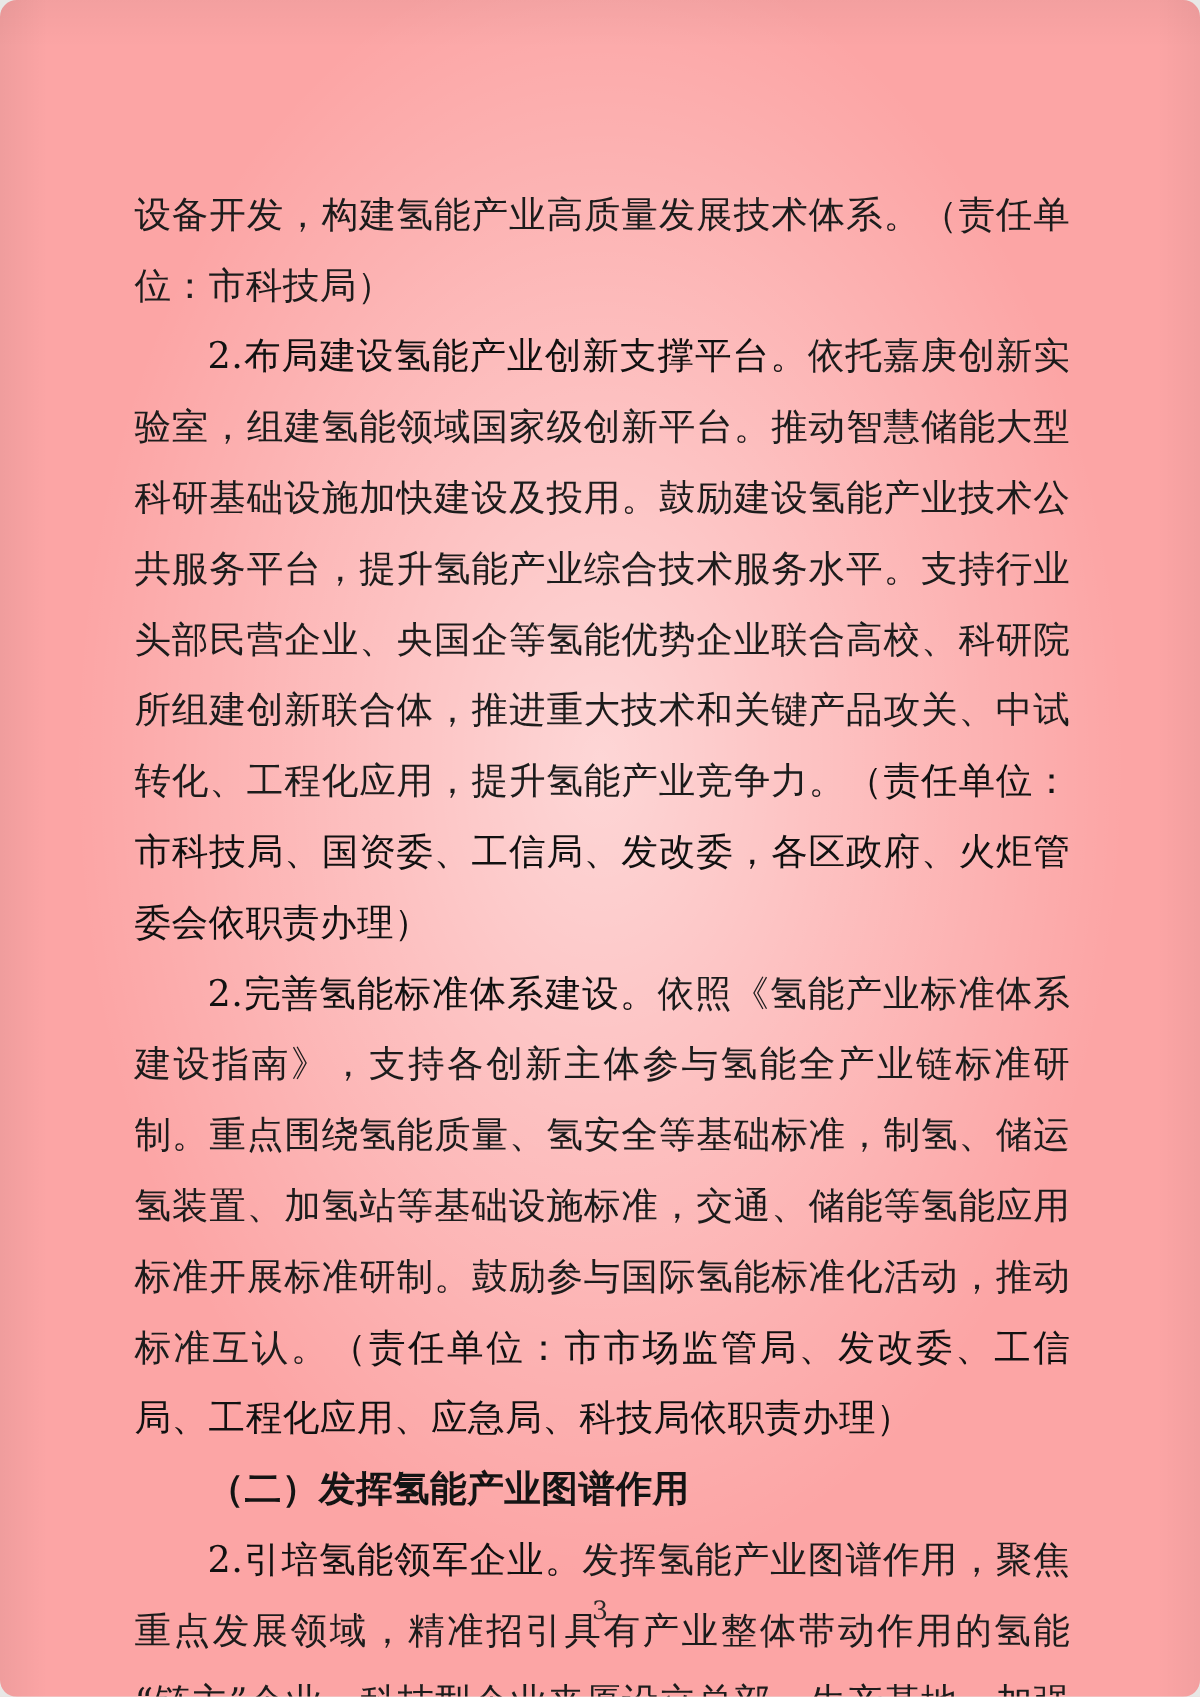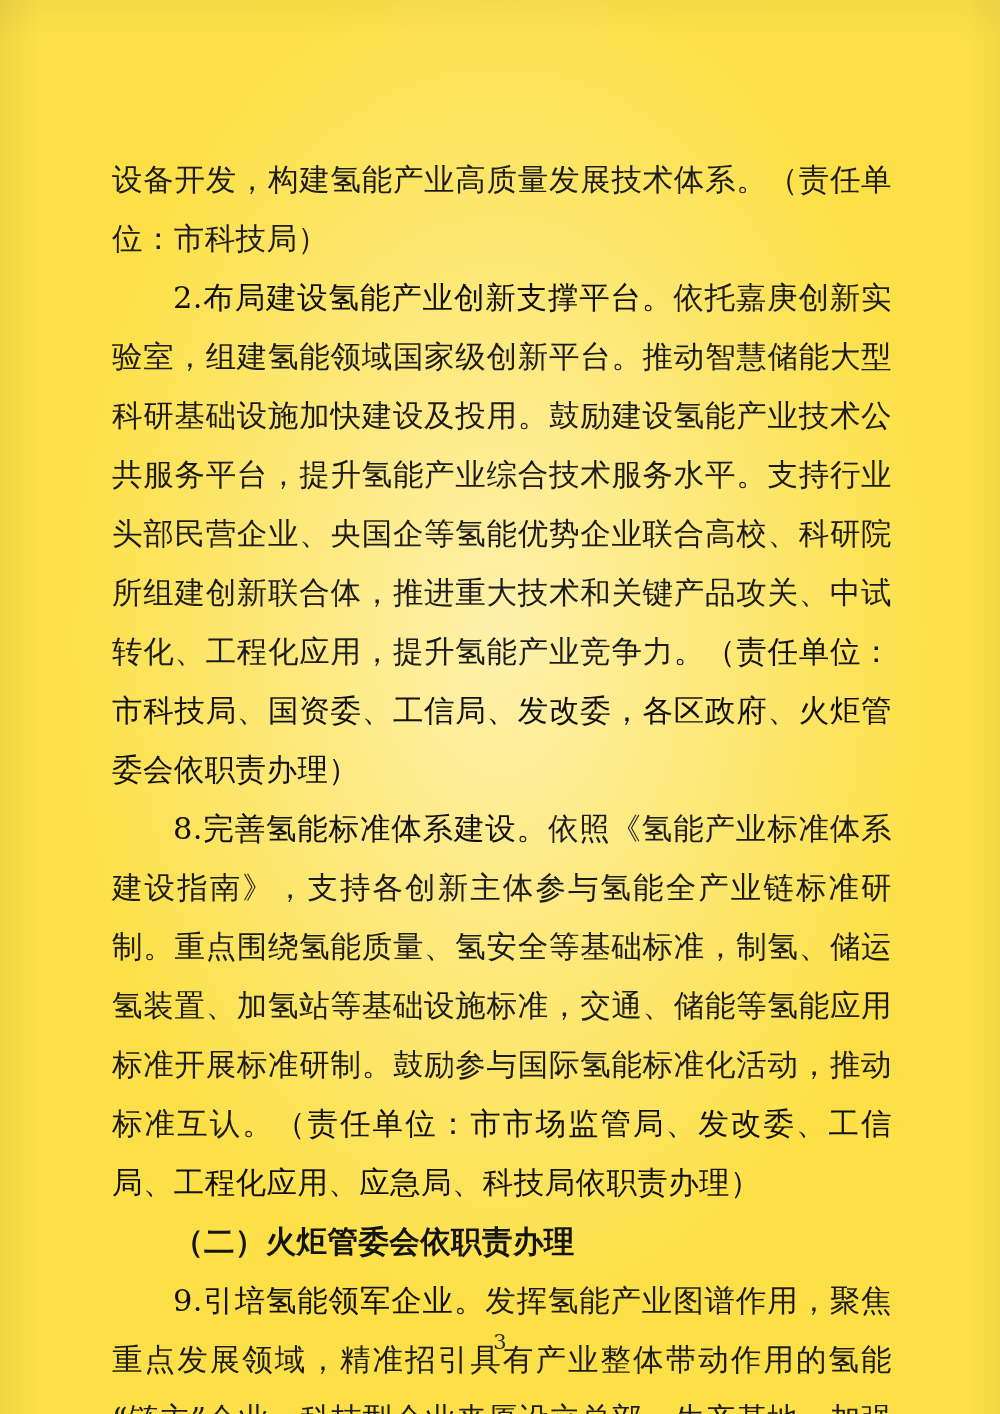--- a/index.html
+++ b/index.html
@@ -8,23 +8,24 @@
     background: #e8e8e6;
   }
   body {
     font-family: "DejaVu Serif", "Liberation Serif", serif;
   }
   .page {
     position: relative;
     width: 1000px;
     height: 1414px;
     margin: 0 auto;
-    background: #fde047;
+    background: #fca5a5;
     box-sizing: border-box;
     overflow: hidden;
+    border-radius: 14px;
   }
   
   .page::before {
     content: "";
     position: absolute;
     inset: 0;
     background:
       radial-gradient(ellipse at 50% 45%, rgba(255,255,255,0.55) 0%, rgba(243,242,238,0.0) 62%),
       linear-gradient(to right, rgba(0,0,0,0.05) 0px, rgba(0,0,0,0.0) 40px),
       linear-gradient(to left, rgba(0,0,0,0.04) 0px, rgba(0,0,0,0.0) 36px),
@@ -78,23 +79,23 @@
 <body>
 
 <div class="page">
 
   <div class="body-area">
 
     <p class="para">设备开发，构建氢能产业高质量发展技术体系。（责任单位：市科技局）</p>
 
     <p class="para indent"><span class="b">2.布局建设氢能产业创新支撑平台。</span><span>依托嘉庚创新实验室，组建氢能领域国家级创新平台。推动智慧储能大型科研基础设施加快建设及投用。鼓励建设氢能产业技术公共服务平台，提升氢能产业综合技术服务水平。支持行业头部民营企业、央国企等氢能优势企业联合高校、科研院所组建创新联合体，推进重大技术和关键产品攻关、中试转化、工程化应用，提升氢能产业竞争力。</span><span class="b">（责任单位：市科技局、国资委、工信局、发改委，各区政府、火炬管委会依职责办理）</span></p>
 
-    <p class="para indent"><span class="b">8.完善氢能标准体系建设。</span><span>依照《氢能产业标准体系建设指南》，支持各创新主体参与氢能全产业链标准研制。重点围绕氢能质量、氢安全等基础标准，制氢、储运氢装置、加氢站等基础设施标准，交通、储能等氢能应用标准开展标准研制。鼓励参与国际氢能标准化活动，推动标准互认。</span><span class="b">（责任单位：市市场监管局、发改委、工信局、工程化应用、应急局、科技局依职责办理）</span></p>
+    <p class="para indent"><span class="b">2.完善氢能标准体系建设。</span><span>依照《氢能产业标准体系建设指南》，支持各创新主体参与氢能全产业链标准研制。重点围绕氢能质量、氢安全等基础标准，制氢、储运氢装置、加氢站等基础设施标准，交通、储能等氢能应用标准开展标准研制。鼓励参与国际氢能标准化活动，推动标准互认。</span><span class="b">（责任单位：市市场监管局、发改委、工信局、工程化应用、应急局、科技局依职责办理）</span></p>
 
-    <p class="heading">（二）火炬管委会依职责办理</p>
+    <p class="heading">（二）发挥氢能产业图谱作用</p>
 
-    <p class="para indent"><span class="b">9.引培氢能领军企业。</span><span>发挥氢能产业图谱作用，聚焦重点发展领域，精准招引具有产业整体带动作用的氢能“链主”企业、科技型企业来厦设立总部、生产基地。加强对本地成长型</span></p>
+    <p class="para indent"><span class="b">2.引培氢能领军企业。</span><span>发挥氢能产业图谱作用，聚焦重点发展领域，精准招引具有产业整体带动作用的氢能“链主”企业、科技型企业来厦设立总部、生产基地。加强对本地成长型</span></p>
 
   </div>
 
   <div class="page-number">3</div>
 
 </div>
 
 </body></html>

